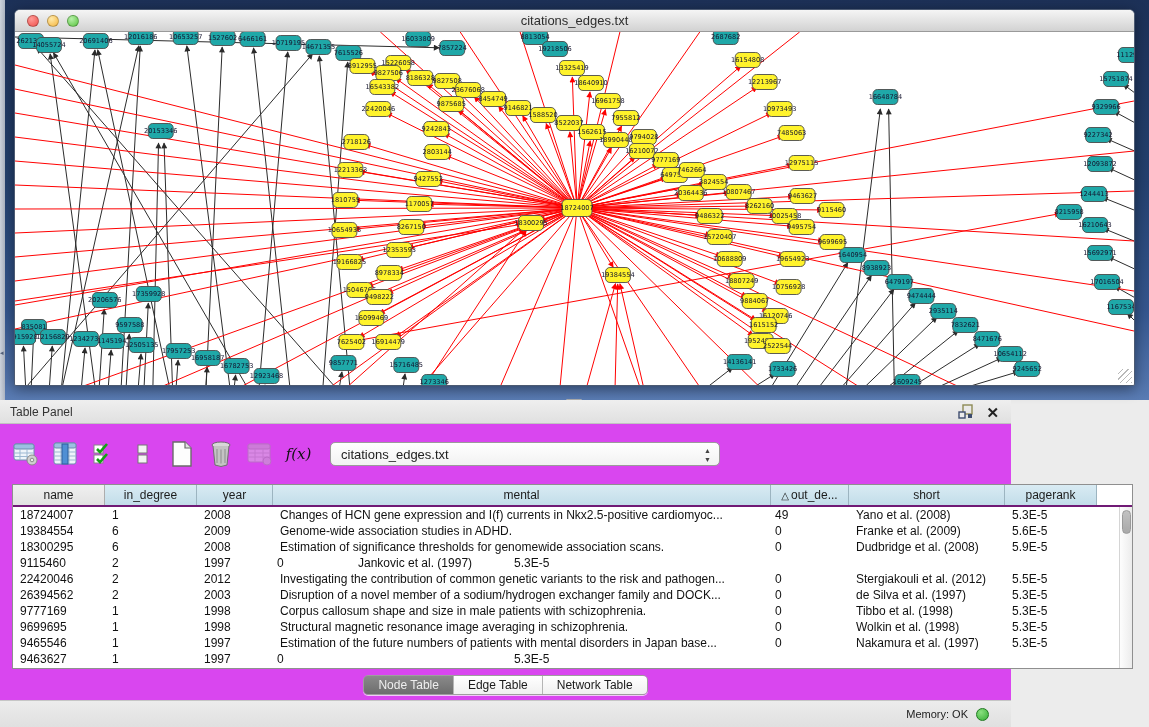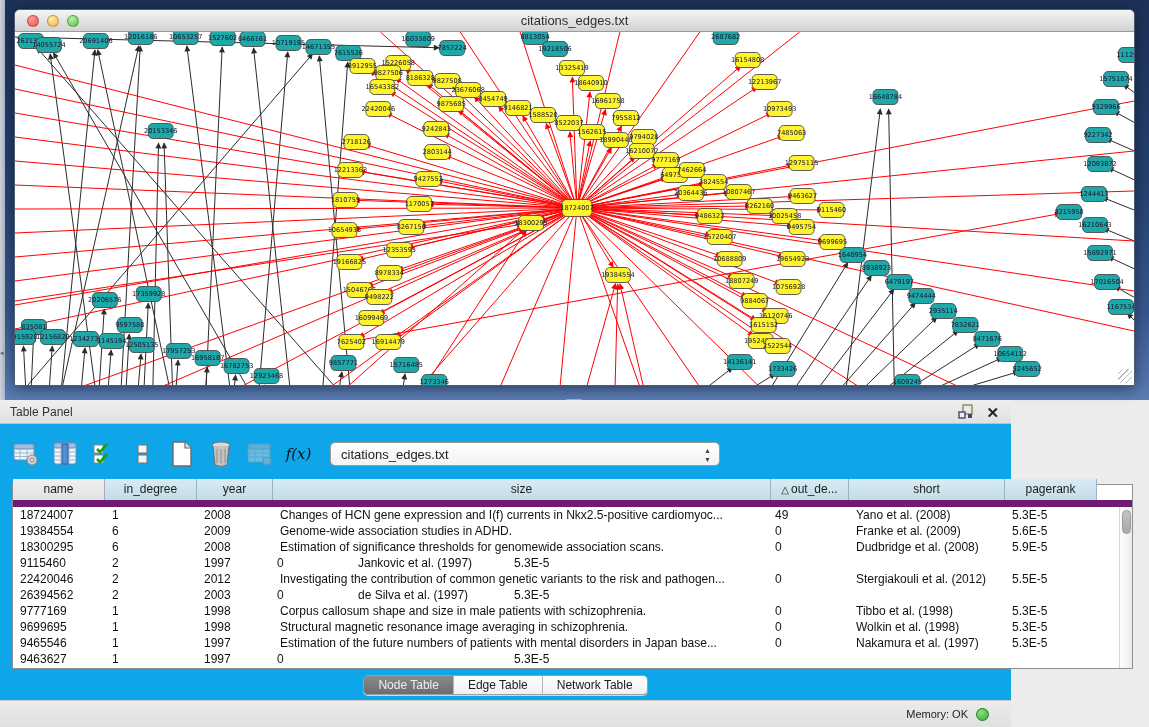--- a/index.html
+++ b/index.html
@@ -25,39 +25,39 @@
   .t-grn   { background:radial-gradient(circle at 35% 30%,#b6f0a8,#59c43f); }
   #win-title { position:absolute; left:0; right:0; text-align:center; font-size:13px; color:#2e2e2e; }
   #canvas-wrap { position:relative; width:100%; height:353px; background:#fff; overflow:hidden; border-radius:0 0 2px 2px; }
   #graph-svg { position:absolute; left:0; top:0; width:100%; height:100%; }
   #resize-grip { position:absolute; right:2px; bottom:2px; width:14px; height:14px;
     background:repeating-linear-gradient(135deg,transparent 0 3px,#b9b9b9 3px 4px); }
   #split-handle { position:absolute; left:566px; top:399px; width:16px; height:5px; border-radius:2px;
     background:#c9c9c9; box-shadow:inset 0 0 0 1px #a8a8a8; }
 
   
-  #table-panel { position:absolute; left:0; top:400px; width:1011px; height:327px; background:#0ea5e9; }
+  #table-panel { position:absolute; left:0; top:400px; width:1011px; height:327px; background:#d946ef; }
   #tp-header { position:relative; height:24px; background:linear-gradient(#efefef,#e0e0e0);
     border-bottom:1px solid #c2c2c2; display:flex; align-items:center; }
   #tp-title { font-size:12px; color:#333; margin-left:10px; }
   #tp-header-icons { position:absolute; right:12px; top:4px; display:flex; gap:12px; align-items:center; }
   #close-icon { font-size:15px; font-weight:bold; color:#222; line-height:15px; }
 
   #toolbar { position:absolute; left:12px; top:36px; height:36px; display:flex; align-items:center; gap:12px; }
   .tb-icon { width:27px; height:27px; display:flex; align-items:center; justify-content:center; }
   .tb-icon svg { display:block; }
   #fx-icon { font-family:"DejaVu Serif",serif; font-style:italic; font-size:15px; color:#111; }
   #network-select { width:390px; height:24px; margin-left:6px; background:linear-gradient(#ffffff,#f2f2f2);
     border:1px solid #9b9b9b; border-radius:5px; font-size:13px; color:#222;
     display:flex; align-items:center; padding:0 10px; position:relative; }
   #network-select .arrows { position:absolute; right:8px; top:3px; font-size:7px; color:#444; line-height:9px; text-align:center; }
 
   #data-table { position:absolute; left:12px; top:84px; width:1121px; height:185px;
     background:#fff; border:1px solid #8f8f8f; }
-  #tbl-head { display:flex; height:22px; border-bottom:7px solid #701a75;align-items:flex-end; }
+  #tbl-head { display:flex; height:22px; border-bottom:2px solid #701a75; }
   .hcell { font-size:12px; color:#1c1c1c; text-align:center; line-height:21px;
     background:linear-gradient(#d9ebf3,#c2dde9); border-right:1px solid #9cb4c0;
     overflow:hidden; white-space:nowrap; flex:none; }
   .hcell.gray { background:linear-gradient(#f0f0f0,#e2e2e2); border-right:1px solid #adadad; }
   .hcell .sort-tri { font-size:10px; margin-right:2px; }
   #tbl-body { position:absolute; left:0; top:22px; right:13px; bottom:0; overflow:hidden; }
   .trow { display:flex; height:16px; }
   .tcell { font-size:12px; color:#111; line-height:16px; padding-left:7px;
     white-space:nowrap; overflow:hidden; flex:none; }
   #tbl-scroll { position:absolute; right:0; top:22px; bottom:0; width:13px;
@@ -853,21 +853,21 @@
         <span>citations_edges.txt</span>
         <span class="arrows">▲<br>▼</span>
       </div>
     </div>
 
     <div id="data-table">
       <div id="tbl-head">
           <div class="hcell gray" style="width: 92px;"><span>name</span></div>
           <div class="hcell" style="width: 92px;"><span>in_degree</span></div>
           <div class="hcell" style="width: 76px;"><span>year</span></div>
-          <div class="hcell" style="width: 498px;"><span>size</span></div>
+          <div class="hcell" style="width: 498px;"><span>mental</span></div>
           <div class="hcell" style="width: 78px;"><span class="sort-tri">△</span><span>out_de...</span></div>
           <div class="hcell" style="width: 156px;"><span>short</span></div>
           <div class="hcell" style="width: 92px;"><span>pagerank</span></div>
         </div>
       <div id="tbl-body">
           <div class="trow">
             <div class="tcell" style="width: 92px;">18724007</div>
             <div class="tcell" style="width: 92px;">1</div>
             <div class="tcell" style="width: 76px;">2008</div>
             <div class="tcell" style="width: 498px;">Changes of HCN gene expression and I(f) currents in Nkx2.5-positive cardiomyoc...</div>
@@ -907,20 +907,21 @@
             <div class="tcell" style="width: 76px;">2012</div>
             <div class="tcell" style="width: 498px;">Investigating the contribution of common genetic variants to the risk and pathogen...</div>
             <div class="tcell" style="width: 78px; padding-left: 4px;">0</div>
             <div class="tcell" style="width: 156px;">Stergiakouli et al. (2012)</div>
             <div class="tcell" style="width: 92px;">5.5E-5</div>
           </div>
           <div class="trow">
             <div class="tcell" style="width: 92px;">26394562</div>
             <div class="tcell" style="width: 92px;">2</div>
             <div class="tcell" style="width: 76px;">2003</div>
+            <div class="tcell" style="width: 498px;">Disruption of a novel member of a sodium/hydrogen exchanger family and DOCK...</div>
             <div class="tcell" style="width: 78px; padding-left: 4px;">0</div>
             <div class="tcell" style="width: 156px;">de Silva et al. (1997)</div>
             <div class="tcell" style="width: 92px;">5.3E-5</div>
           </div>
           <div class="trow">
             <div class="tcell" style="width: 92px;">9777169</div>
             <div class="tcell" style="width: 92px;">1</div>
             <div class="tcell" style="width: 76px;">1998</div>
             <div class="tcell" style="width: 498px;">Corpus callosum shape and size in male patients with schizophrenia.</div>
             <div class="tcell" style="width: 78px; padding-left: 4px;">0</div>

